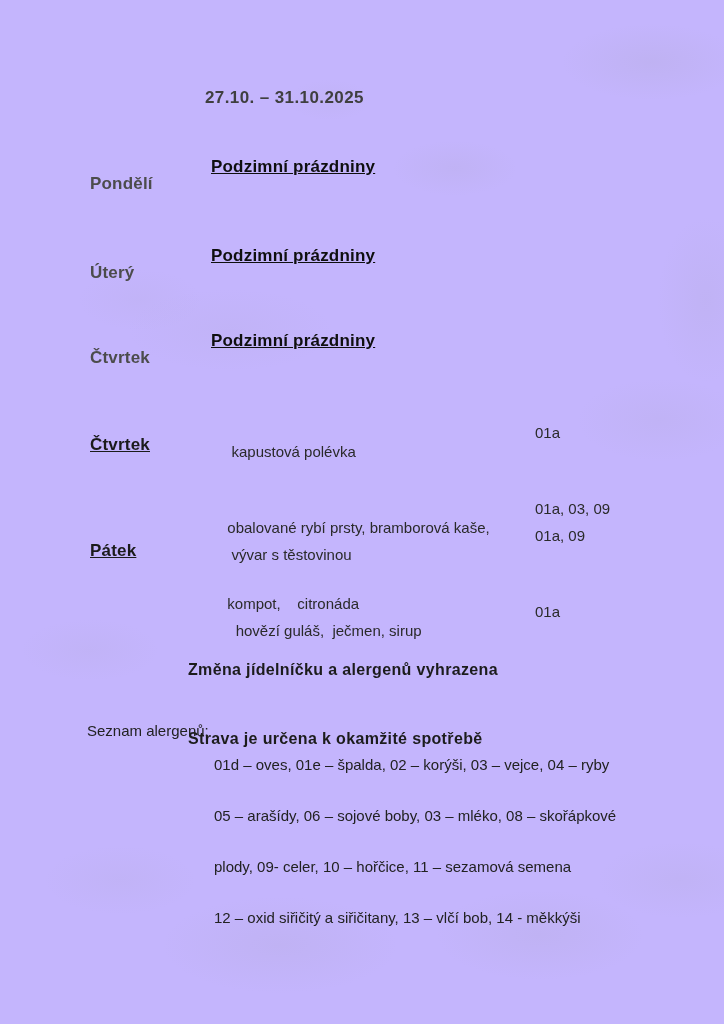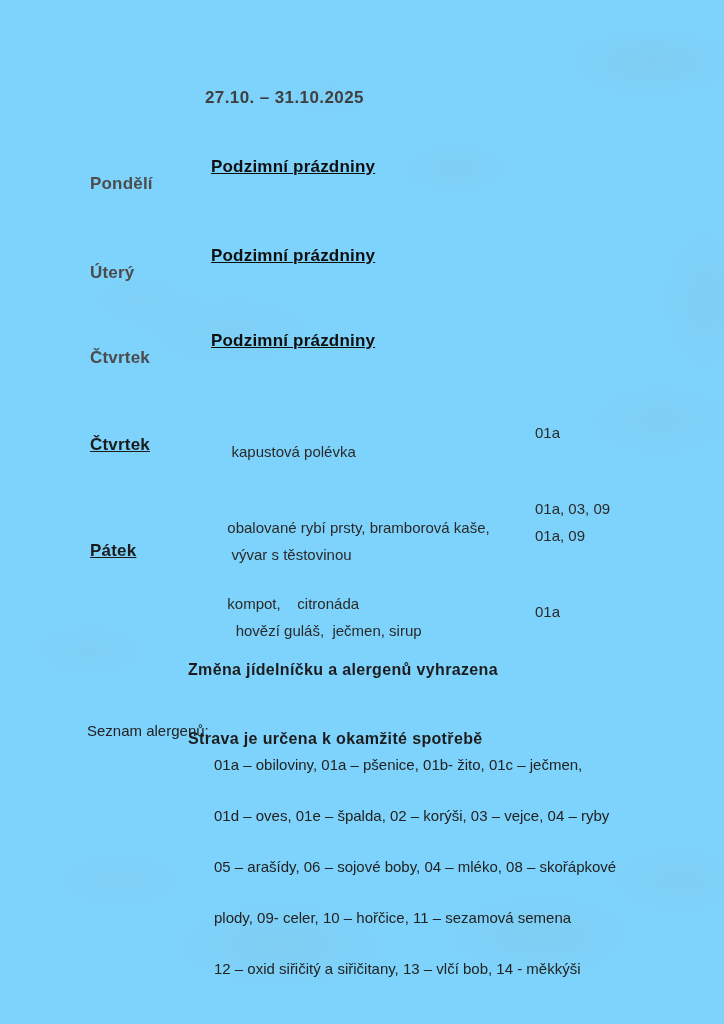--- a/index.html
+++ b/index.html
@@ -1,20 +1,20 @@
 <!DOCTYPE html>
 <html><head>
 <meta charset="utf-8">
 <style>
   html,body{margin:0;padding:0;background:#e9e9e9;}
   .page{
     position:relative;
     width:724px;height:1024px;
     margin:0 auto;
-    background:#7dd3fc;
+    background:#c4b5fd;
     font-family:"Liberation Sans","DejaVu Sans",sans-serif;
     color:#1e1e1e;
     overflow:hidden;
   }
   
   .scan-noise{
     position:absolute;inset:0;pointer-events:none;
     background:
       radial-gradient(ellipse 130px 55px at 652px 62px,  rgba(150,150,150,.10), transparent 70%),
       radial-gradient(ellipse 90px 40px  at 455px 168px, rgba(150,150,150,.08), transparent 70%),
@@ -121,19 +121,18 @@
     </div>
   </div>
 
   <div class="abs notices">
     <div>Změna jídelníčku a alergenů vyhrazena</div>
     <div>Strava je určena k okamžité spotřebě</div>
   </div>
 
   <div class="abs allergen-intro">Seznam alergenů:</div>
   <div class="abs allergen-lines">
-    <div>01a – obiloviny, 01a – pšenice, 01b- žito, 01c – ječmen,</div>
     <div>01d – oves, 01e – špalda, 02 – korýši, 03 – vejce, 04 – ryby</div>
-    <div>05 – arašídy, 06 – sojové boby, 04 – mléko, 08 – skořápkové</div>
+    <div>05 – arašídy, 06 – sojové boby, 03 – mléko, 08 – skořápkové</div>
     <div>plody, 09- celer, 10 – hořčice, 11 – sezamová semena</div>
     <div>12 – oxid siřičitý a siřičitany, 13 – vlčí bob, 14 - měkkýši</div>
   </div>
 </div>
 
 </body></html>

